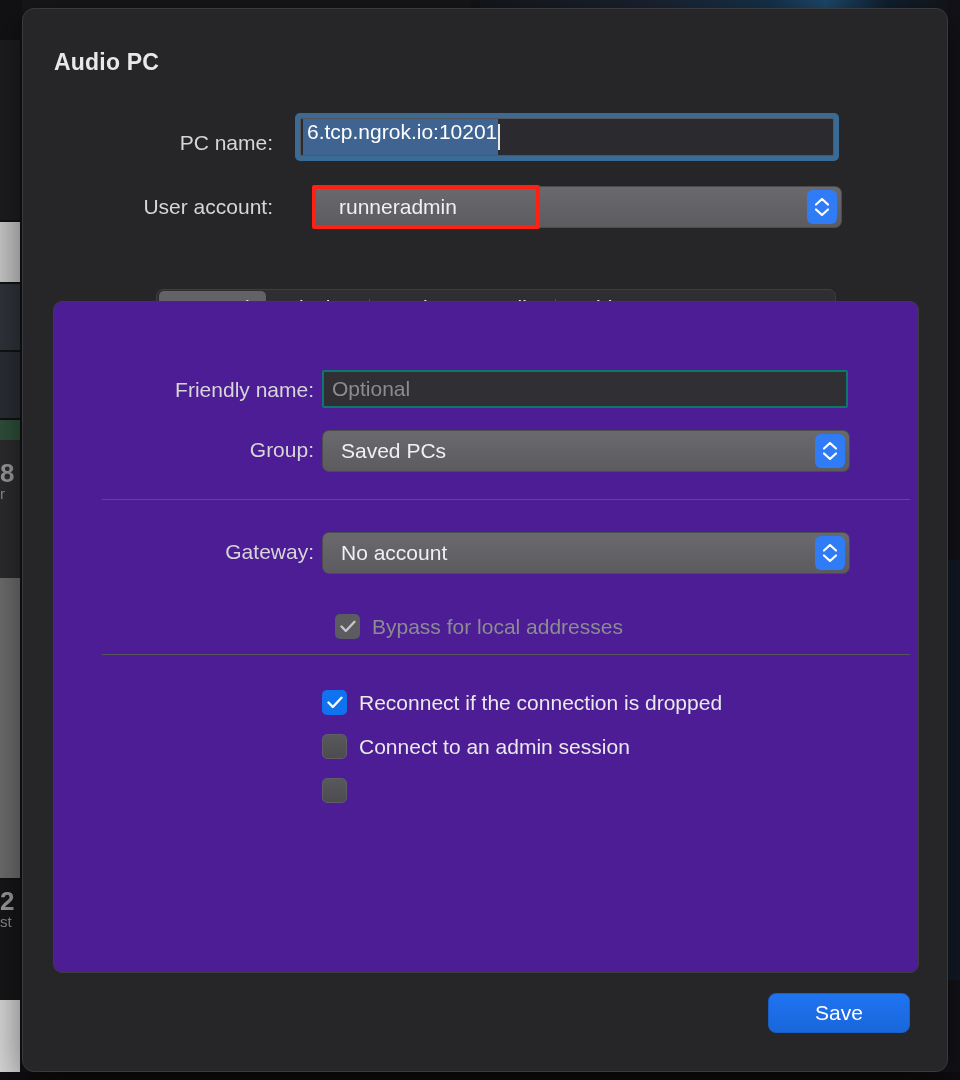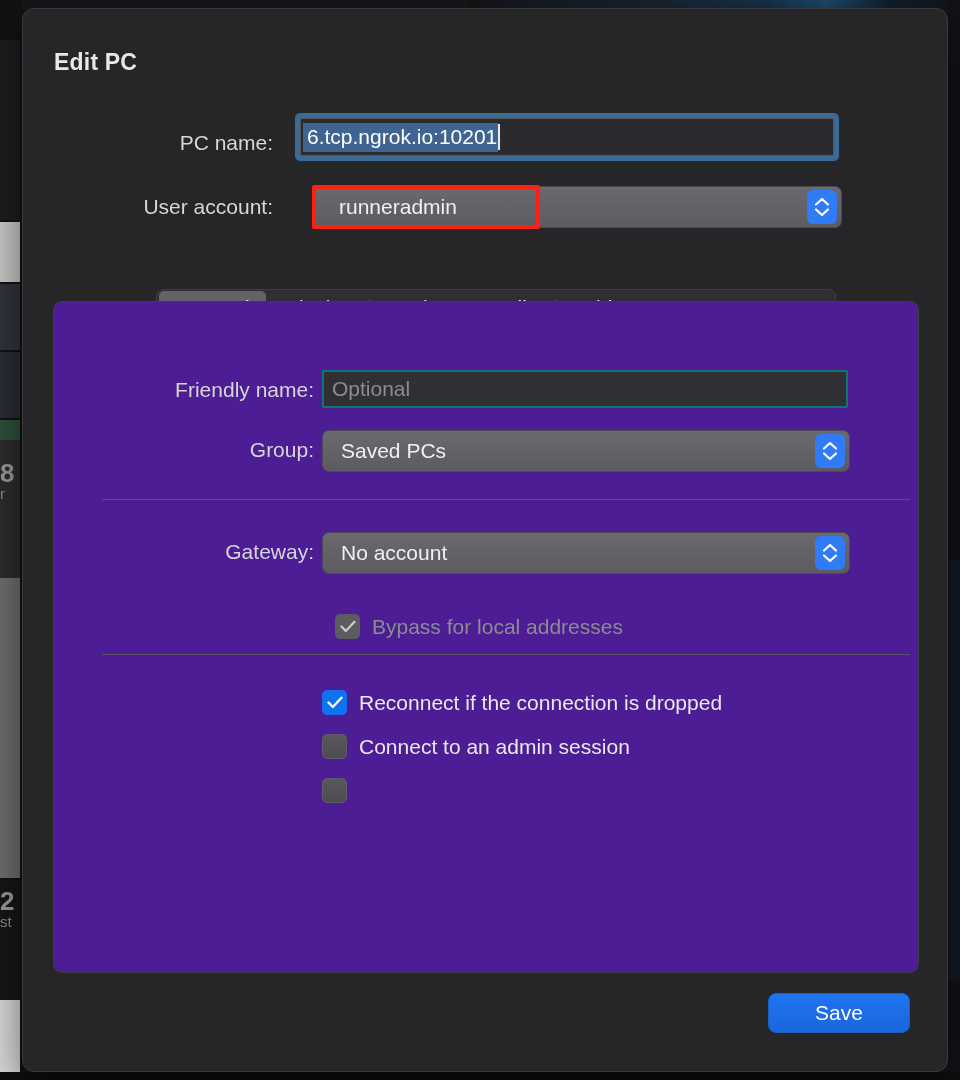--- a/index.html
+++ b/index.html
@@ -96,21 +96,21 @@
     background: #2b2b2f;
     border: 1px solid #55565b;
     border-radius: 2px;
     display: flex; align-items: center;
     padding-left: 2px;
     overflow: hidden;
   }
   .pcname-text {
     font-size: 21px; color: #ffffff;
     background: #3f6491;
-    padding: 2px 1px 3px 4px;
+    padding: 2px 1px 12px 4px;
     white-space: nowrap;
   }
   .caret {
     width: 2px; height: 26px; background: #e9e9ea; margin-left: 0px;
   }
 
   .popup-btn {
     position: absolute;
     height: 42px;
     background: linear-gradient(180deg,#6a6a6e 0%, #636367 50%, #5c5c60 100%);
@@ -266,21 +266,21 @@
   <div class="bg-thumb" style="top:1000px;height:80px;background:#d8d8d8;"></div>
   <div class="bg-text-frag" style="top:460px;">8<span class="sub">r</span></div>
   <div class="bg-text-frag" style="top:888px;">2<span class="sub">st</span></div>
   <div class="bg-right-strip"></div>
   <div class="bg-right-blue"></div>
   <div class="bg-bottom"></div>
 </div>
 
 <div id="dialog">
 
-  <div class="dialog-title">Edit PC</div>
+  <div class="dialog-title">Audio PC</div>
 
   <div class="row-label" style="left:-10px; top:122px;">PC name:</div>
 
   <div class="pcname-wrap">
     <div class="pcname-field">
       <span class="pcname-text">6.tcp.ngrok.io:10201</span>
       <span class="caret"></span>
     </div>
   </div>
 

